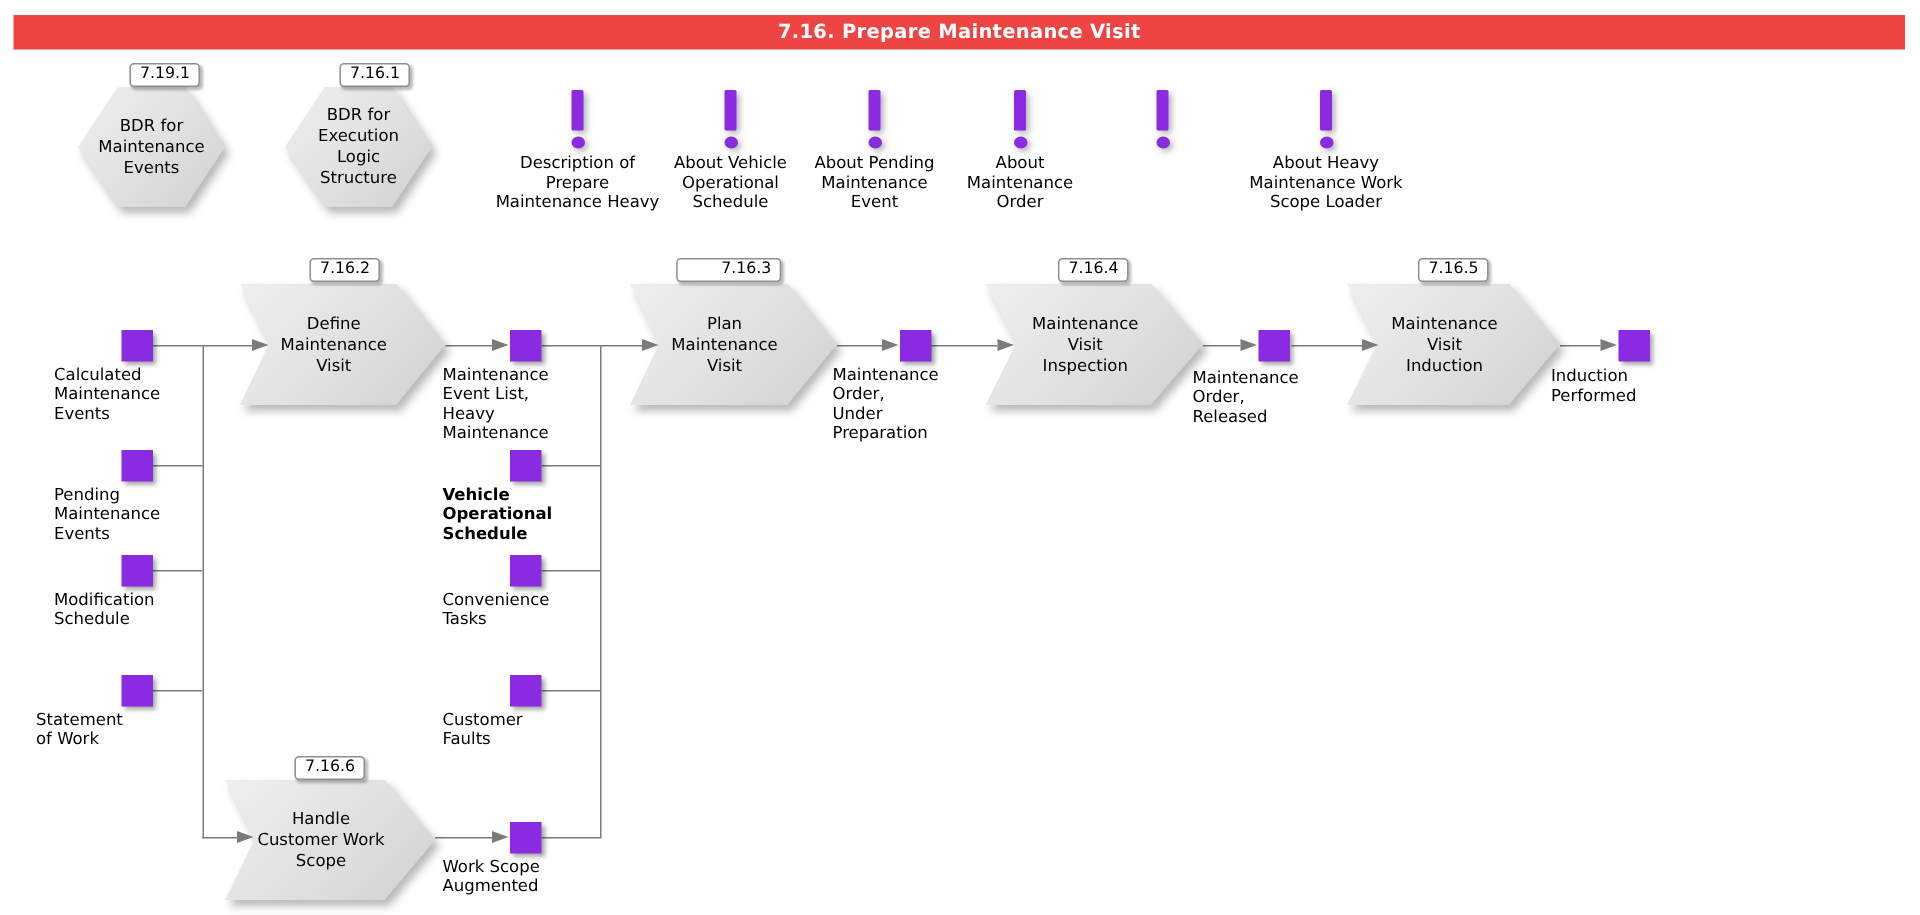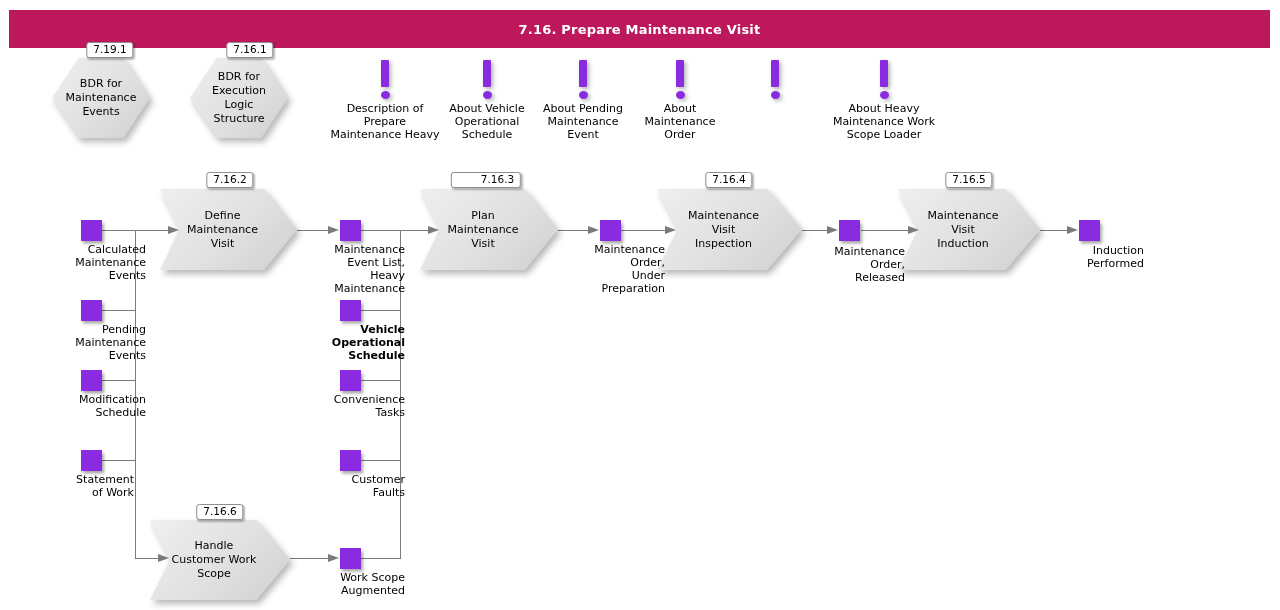--- a/index.html
+++ b/index.html
@@ -1,20 +1,20 @@
 <!DOCTYPE html>
 <html><head>
 <meta charset="utf-8">
 <style>
   html,body{margin:0;padding:0;background:#ffffff;}
   .canvas{position:relative;width:1280px;height:610px;background:#ffffff;overflow:hidden;
           font-family:"DejaVu Sans","Liberation Sans",sans-serif;color:#000;}
 
   
-  .hdr{position:absolute;left:9px;top:10px;width:1261px;height:38px;background:#be185d;
+  .hdr{position:absolute;left:9px;top:10px;width:1261px;height:23px;background:#ef4444;
        display:flex;align-items:center;justify-content:center;}
   .hdr span{color:#ffffff;font-weight:bold;font-size:13px;letter-spacing:.2px;}
 
   
   .num{position:absolute;transform:translateX(-50%);background:#ffffff;border:1px solid #8f8f8f;
        border-radius:3px;font-size:10.5px;line-height:13px;height:14px;padding:0 6px;
        box-shadow:1.5px 1.5px 2px rgba(0,0,0,.28);white-space:nowrap;z-index:5;}
 
   
   .shape-wrap{position:absolute;filter:drop-shadow(3px 4px 3px rgba(0,0,0,.28));z-index:2;}
@@ -28,21 +28,21 @@
   
   .note{position:absolute;width:140px;text-align:center;z-index:3;}
   .excl{filter:drop-shadow(2.5px 2.5px 2px rgba(0,0,0,.3));margin:0 auto;width:12px;}
   .excl .bar{width:8px;height:27px;background:#8A2BE2;margin:0 auto;border-radius:1px;}
   .excl .dot{width:9px;height:8px;background:#8A2BE2;border-radius:50%;margin:4px auto 0 auto;}
   .note-label{margin-top:3px;font-size:11px;line-height:13px;white-space:pre-line;}
 
   
   .sq{position:absolute;width:21px;height:21px;background:#8A2BE2;
       box-shadow:2px 2.5px 3px rgba(0,0,0,.35);z-index:4;}
-  .sq-label{position:absolute;width:110px;text-align:right;font-size:11px;line-height:13px;
+  .sq-label{position:absolute;width:110px;text-align:left;font-size:11px;line-height:13px;
       white-space:pre-line;z-index:3;}
 
   
   .hl{position:absolute;height:1px;background:#7b7b7b;z-index:1;}
   .vl{position:absolute;width:1px;background:#7b7b7b;z-index:1;}
   .arr{position:absolute;width:0;height:0;border-top:4px solid transparent;
        border-bottom:4px solid transparent;border-left:11px solid #7b7b7b;z-index:2;}
 </style>
 </head>
 <body>

